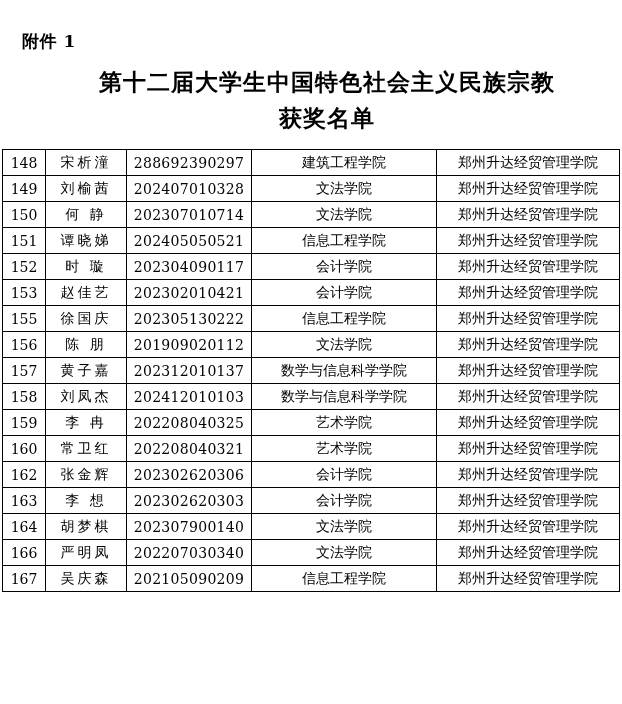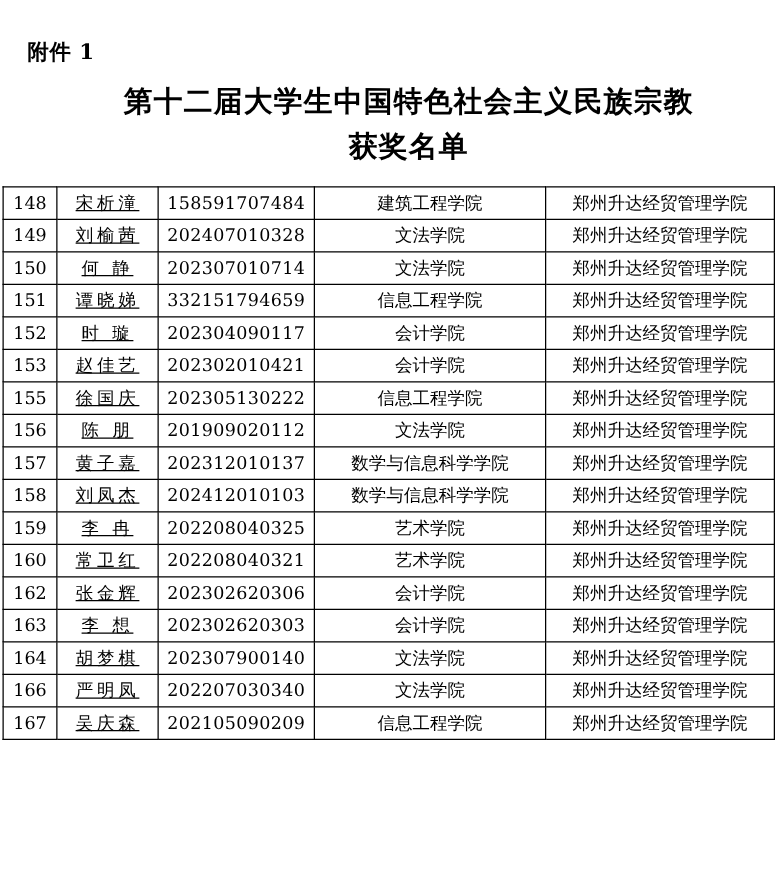--- a/index.html
+++ b/index.html
@@ -55,21 +55,21 @@
     height: 25px;
     font-size: 14px;
     font-family: "DejaVu Serif", "Liberation Serif", serif;
     text-align: center;
     vertical-align: middle;
     padding: 0 2px;
     white-space: nowrap;
     overflow: hidden;
   }
   td.c-index { width: 38px; }
-  td.c-name  { width: 76px; letter-spacing: 3px; text-decoration: underline; }
+  td.c-name  { width: 76px; letter-spacing: 3px; }
   td.c-id    { width: 120px; letter-spacing: 0.3px; }
   td.c-college { width: 180px; }
   td.c-school  { width: 178px; }
 </style>
 </head>
 <body>
 
 <div class="page">
 
   <div class="attach-label">附件 1</div>
@@ -77,42 +77,42 @@
   <div class="title-block">
     <div class="title-line l1">第十二届大学生中国特色社会主义民族宗教</div>
     <div class="title-line l3">获奖名单</div>
   </div>
 
   <table class="list">
     <tbody>
         <tr>
           <td class="c-index">148</td>
           <td class="c-name">宋析潼</td>
-          <td class="c-id">158591707484</td>
+          <td class="c-id">288692390297</td>
           <td class="c-college">建筑工程学院</td>
           <td class="c-school">郑州升达经贸管理学院</td>
         </tr>
         <tr>
           <td class="c-index">149</td>
           <td class="c-name">刘榆茜</td>
           <td class="c-id">202407010328</td>
           <td class="c-college">文法学院</td>
           <td class="c-school">郑州升达经贸管理学院</td>
         </tr>
         <tr>
           <td class="c-index">150</td>
           <td class="c-name">何 静</td>
           <td class="c-id">202307010714</td>
           <td class="c-college">文法学院</td>
           <td class="c-school">郑州升达经贸管理学院</td>
         </tr>
         <tr>
           <td class="c-index">151</td>
           <td class="c-name">谭晓娣</td>
-          <td class="c-id">332151794659</td>
+          <td class="c-id">202405050521</td>
           <td class="c-college">信息工程学院</td>
           <td class="c-school">郑州升达经贸管理学院</td>
         </tr>
         <tr>
           <td class="c-index">152</td>
           <td class="c-name">时 璇</td>
           <td class="c-id">202304090117</td>
           <td class="c-college">会计学院</td>
           <td class="c-school">郑州升达经贸管理学院</td>
         </tr>

